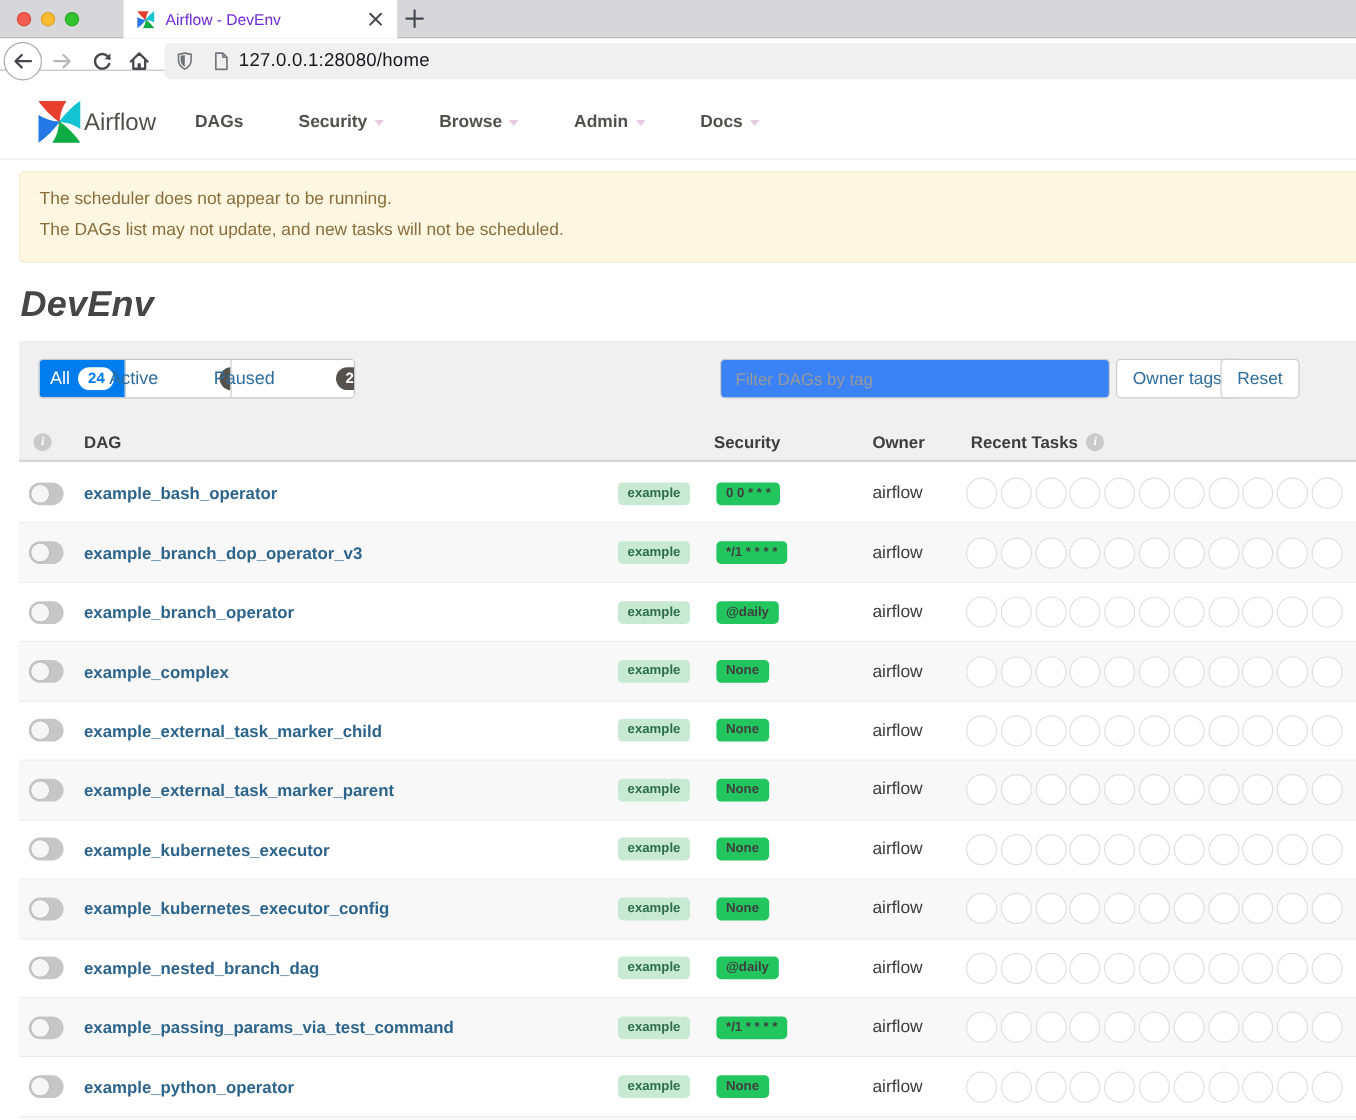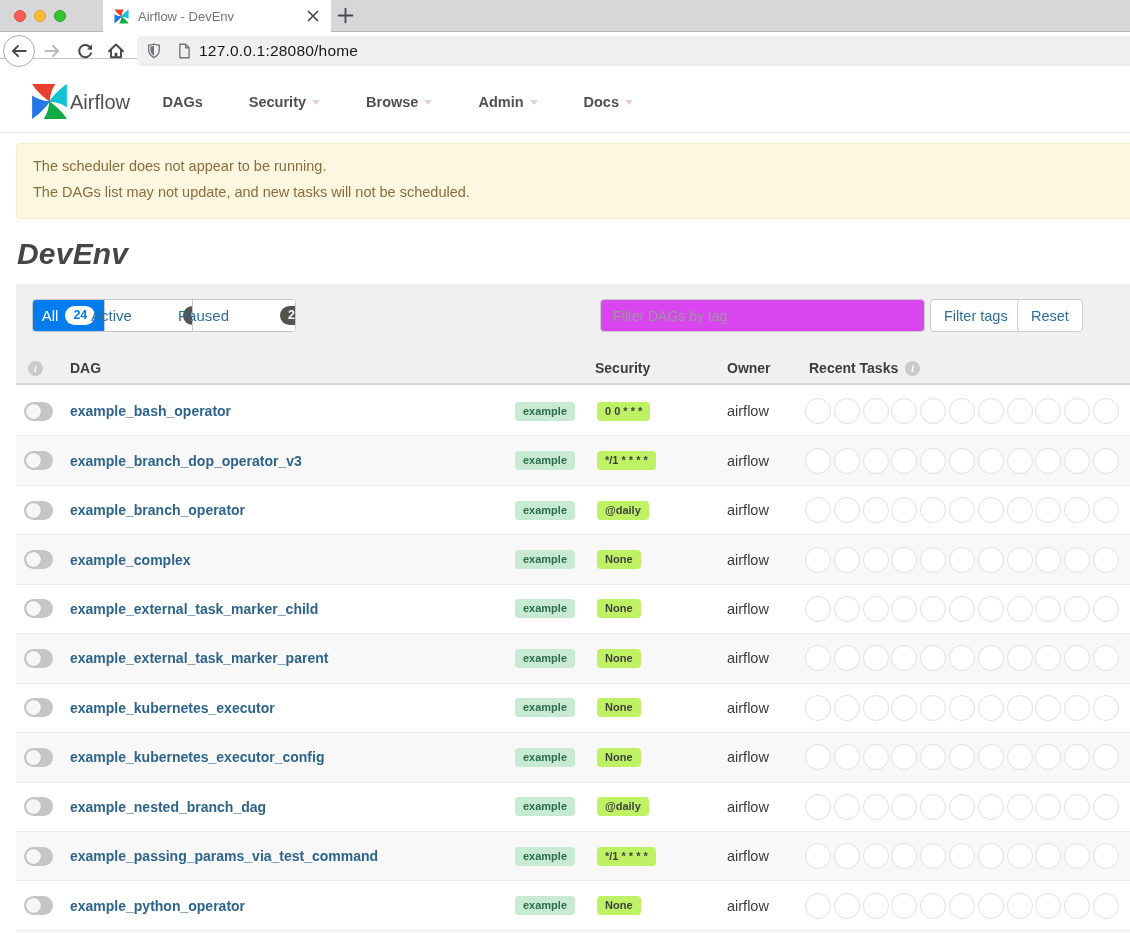--- a/index.html
+++ b/index.html
@@ -10,21 +10,21 @@
   .tabstrip { position:absolute; left:0; top:0; width:1130px; height:32px;
     background:#d7d7d9; border-bottom:1px solid #b5b5b7; }
   .traffic { position:absolute; left:14px; top:10px; display:flex; gap:8px; }
   .traffic span { width:12px; height:12px; border-radius:50%; display:block; }
   .tl-red   { background:#f55f53; border:0.5px solid #df4840; }
   .tl-yellow{ background:#fcbc2f; border:0.5px solid #de9f23; }
   .tl-green { background:#32c42e; border:0.5px solid #24a725; }
   .tab { position:absolute; left:103px; top:0; width:228px; height:32px; background:#fff;
     display:flex; align-items:center; z-index:2; }
   .tab-favicon { margin-left:11px; width:15px; height:15px; flex:none; }
-  .tab-title { margin-left:9px; font-size:13px; color:#737373; white-space:nowrap; }
+  .tab-title { margin-left:9px; font-size:13px; color:#6d28d9; white-space:nowrap; }
   .tab-close { margin-left:auto; margin-right:10px; width:16px; height:16px; flex:none; }
   .newtab-btn { position:absolute; left:337px; top:7px; width:17px; height:17px; }
 
   .toolbar { position:absolute; left:0; top:32px; width:1130px; height:27px;
     background:#fff; border-bottom:1px solid #c3c3c5; }
   .nav-btn { position:absolute; top:0; }
   .back-circle { left:3px; top:3px; width:32px; height:32px; border-radius:50%;
     border:1px solid #ababad; background:#fff; display:flex; align-items:center; justify-content:center; }
   .fwd-btn { left:43px; top:10px; width:18px; height:18px; }
   .reload-btn { left:76px; top:10px; width:18px; height:18px; }
@@ -68,21 +68,21 @@
     font-size:15px; color:#2e6d9d; background:#fff; cursor:pointer; }
   .seg + .seg { border-left:1px solid #c9c9c9;gap:44px; }
   .seg-all { width:71px; background:#017cee !important; color:#fff !important; }
   .seg-active { width:88px; }
   .seg-paused { width:103px; }
   .seg .count-badge { margin-left:7px; font-size:12.5px; font-weight:bold;
     padding:3px 8px; border-radius:10px; background:#55524d; color:#fff; line-height:1; }
   .seg-all .count-badge { background:#fff; color:#017cee; }
 
   .tag-search { position:absolute; left:584px; top:15px; width:325px; height:33px;
-    border:1px solid #ccc; border-radius:4px; background:#d946ef; padding:0 12px;
+    border:1px solid #ccc; border-radius:4px; background:#3b82f6; padding:0 12px;
     font-size:14px; color:#333; font-family:"Liberation Sans",sans-serif; }
   .tag-search::placeholder { color:#999; }
   .flt-btn { position:absolute; top:15px; height:33px; background:#fff;
     border:1px solid #ccc; border-radius:4px; color:#2e6d9d; font-size:14.5px;
     font-family:"Liberation Sans",sans-serif; padding:0 13px; cursor:pointer; }
   .btn-filter-tags { left:914px; }
   .btn-reset { left:1001px; }
 
   
   .thead-row { position:absolute; left:0; top:67px; width:100%; height:34px;
@@ -110,21 +110,21 @@
   .toggle { margin-left:8px; width:29px; height:19px; border-radius:10px;
     background:#c6c6c6; position:relative; cursor:pointer; flex:none; }
   .toggle .knob { position:absolute; left:2px; top:2px; width:15px; height:15px;
     border-radius:50%; background:#f6f6f6; box-shadow:0 0 1px rgba(0,0,0,.25); }
 
   .dag-link { margin-left:8px; font-size:14px; font-weight:bold; color:#2d648c;
     text-decoration:none; cursor:pointer; }
   .tag-badge { margin-left:auto; margin-right:10px; font-size:11px; font-weight:bold;
     background:#c8e9d2; color:#2c6e4c; border-radius:4px; padding:4px 8px; line-height:1; }
   .sched-badge { margin-left:12px; font-size:11px; font-weight:bold;
-    background:#bef264; color:#3f3f3f; border-radius:4px; padding:4px 8px; line-height:1;
+    background:#22c55e; color:#3f3f3f; border-radius:4px; padding:4px 8px; line-height:1;
     white-space:nowrap; }
   .owner-text { margin-left:12px; font-size:14.5px; color:#3b3b3b; }
   .circles { margin-left:10px; display:flex; gap:2.8px; }
   .task-circle { width:26px; height:26px; border-radius:50%; background:#fff;
     border:1px solid #e0e0e0; flex:none; }
 
   .icon-stroke { stroke:#47474f; stroke-width:1.7; fill:none;
     stroke-linecap:round; stroke-linejoin:round; }
 </style>
 </head>
@@ -235,21 +235,21 @@
     <div class="seg seg-active">
       <span>Active</span>
       <span class="count-badge">0</span>
     </div>
     <div class="seg seg-paused">
       <span>Paused</span>
       <span class="count-badge">24</span>
     </div>
   </div>
   <input class="tag-search" type="text" placeholder="Filter DAGs by tag" style="">
-  <button class="flt-btn btn-filter-tags">Filter tags</button>
+  <button class="flt-btn btn-filter-tags">Owner tags</button>
   <button class="flt-btn btn-reset">Reset</button>
 
   <div class="thead-row">
     <div class="col-toggle">
         <span class="info-dot">i</span>
       </div>
     <div class="col-dag">
         <span class="th-dag">DAG</span>
       </div>
     <div class="col-sched">

